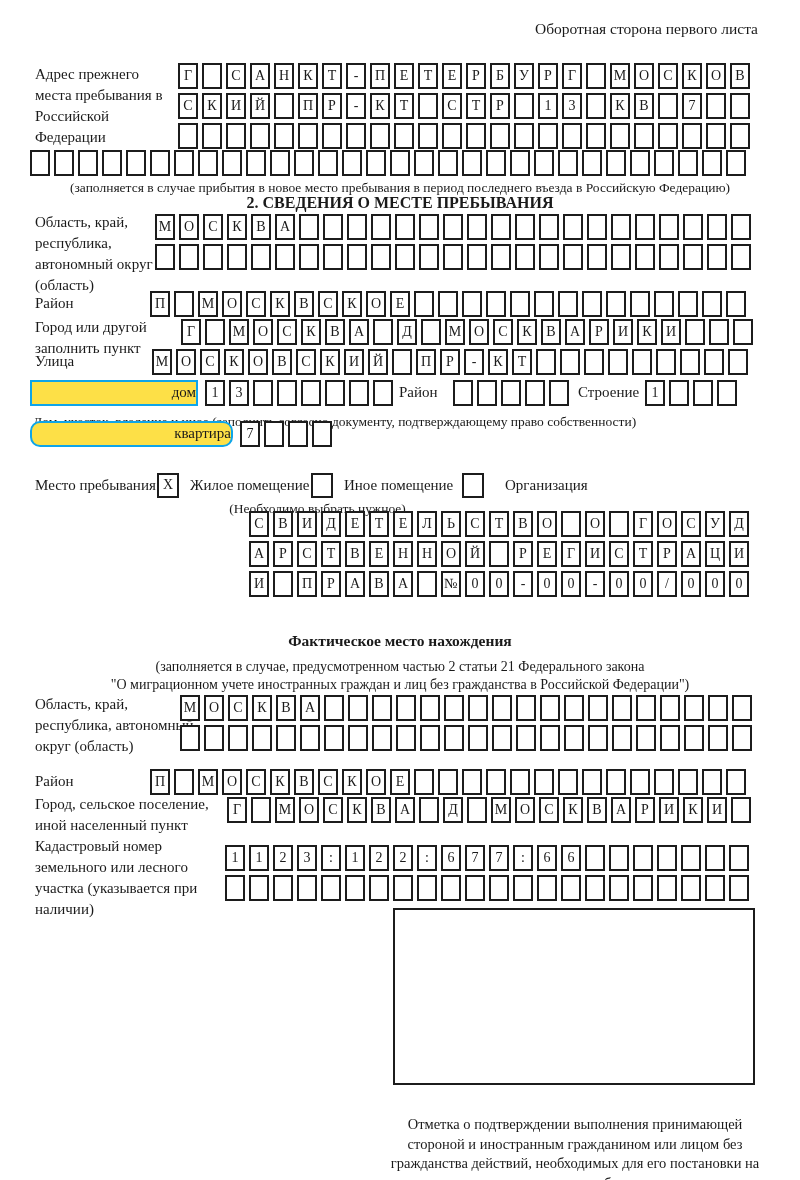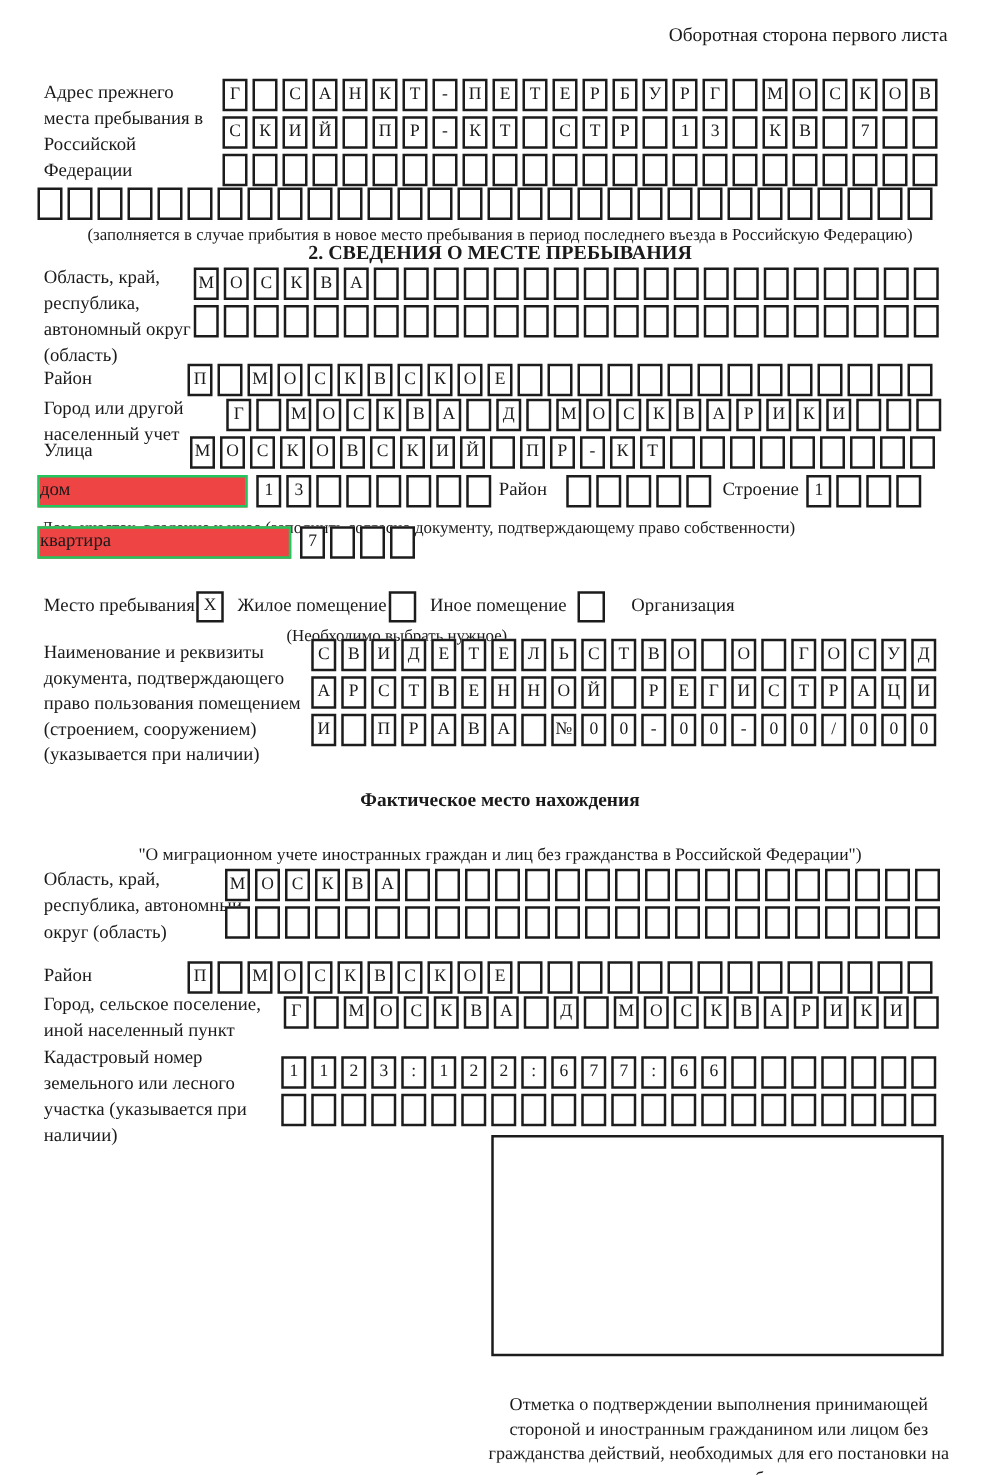--- a/index.html
+++ b/index.html
@@ -12,22 +12,22 @@
   .cap{position:absolute;font-size:13.5px;line-height:18px;}
   .center{left:0;right:0;text-align:center;}
   .hdr{position:absolute;font-weight:bold;font-size:16px;}
   .cellrow{position:absolute;display:flex;}
   .cell{
     flex:0 0 auto;width:20px;height:26px;margin-right:4px;
     border:2px solid #1c1c1c;box-sizing:border-box;
     text-align:center;font-size:14px;line-height:21px;background:#fff;
   }
   .widebox{
-    position:absolute;height:26px;border:2px solid #22c55e;box-sizing:border-box;
-    text-align:left;font-size:15px;line-height:21px;background:#ef4444;
+    position:absolute;height:26px;border:2px solid #0ea5e9;box-sizing:border-box;
+    text-align:right;font-size:15px;line-height:21px;background:#fde047;
   }
   .chk{
     position:absolute;width:22px;height:25px;border:2px solid #1c1c1c;box-sizing:border-box;
     text-align:center;font-size:14px;line-height:20px;background:#fff;
   }
   .stampbox{position:absolute;border:2px solid #1c1c1c;background:#fff;}
 </style>
 </head>
 <body>
 
@@ -228,21 +228,21 @@
       <span class="cell"></span>
       <span class="cell"></span>
       <span class="cell"></span>
       <span class="cell"></span>
       <span class="cell"></span>
       <span class="cell"></span>
       <span class="cell"></span>
       <span class="cell"></span>
     </div>
 
-  <div class="lbl" style="top:317px;left:35px;width:148px;">Город или другой населенный учет</div>
+  <div class="lbl" style="top:317px;left:35px;width:148px;">Город или другой заполнить пункт</div>
   <div class="cellrow" style="top:319px;left:181px;">
       <span class="cell">Г</span>
       <span class="cell"></span>
       <span class="cell">М</span>
       <span class="cell">О</span>
       <span class="cell">С</span>
       <span class="cell">К</span>
       <span class="cell">В</span>
       <span class="cell">А</span>
       <span class="cell"></span>
@@ -313,38 +313,37 @@
     </div>
   <div class="lbl" style="top:382px;left:578px;">Строение</div>
   <div class="cellrow" style="top:380px;left:645px;">
       <span class="cell">1</span>
       <span class="cell"></span>
       <span class="cell"></span>
       <span class="cell"></span>
     </div>
   <div class="cap" style="top:413px;left:33px;">Дом, участок, владение и иное (заполнить согласно документу, подтверждающему право собственности)</div>
 
-  <div class="widebox" style="top:421px;left:30px;width:203px;">квартира</div>
+  <div class="widebox" style="top:421px;left:30px;width:203px;border-radius:10px;">квартира</div>
   <div class="cellrow" style="top:421px;left:240px;">
       <span class="cell">7</span>
       <span class="cell"></span>
       <span class="cell"></span>
       <span class="cell"></span>
     </div>
 
   <div class="lbl" style="top:475px;left:35px;">Место пребывания:</div>
   <span class="chk" style="top:473px;left:157px;">X</span>
   <div class="lbl" style="top:475px;left:190px;">Жилое помещение</div>
   <span class="chk" style="top:473px;left:311px;"></span>
   <div class="lbl" style="top:475px;left:344px;">Иное помещение</div>
   <span class="chk" style="top:473px;left:462px;"></span>
   <div class="lbl" style="top:475px;left:505px;">Организация</div>
   <div class="cap" style="top:500px;left:215px;width:205px;text-align:center;">(Необходимо выбрать нужное)</div>
 
-  <div class="lbl" style="top:512px;left:35px;width:212px;line-height:20.5px;">Наименование и реквизиты документа, подтверждающего право пользования помещением (строением, сооружением) (указывается при наличии)</div>
   <div class="cellrow" style="top:511px;left:249px;">
       <span class="cell">С</span>
       <span class="cell">В</span>
       <span class="cell">И</span>
       <span class="cell">Д</span>
       <span class="cell">Е</span>
       <span class="cell">Т</span>
       <span class="cell">Е</span>
       <span class="cell">Л</span>
       <span class="cell">Ь</span>
@@ -402,20 +401,21 @@
       <span class="cell">-</span>
       <span class="cell">0</span>
       <span class="cell">0</span>
       <span class="cell">/</span>
       <span class="cell">0</span>
       <span class="cell">0</span>
       <span class="cell">0</span>
     </div>
 
   <div class="hdr center" style="top:632px;position:absolute;font-size:15.5px;text-align:center;">Фактическое место нахождения</div>
+  <div class="cap center" style="top:658px;font-size:14px;">(заполняется в случае, предусмотренном частью 2 статьи 21 Федерального закона</div>
   <div class="cap center" style="top:676px;font-size:14px;">"О миграционном учете иностранных граждан и лиц без гражданства в Российской Федерации")</div>
 
   <div class="lbl" style="top:694px;left:35px;width:160px;">Область, край, республика, автономный округ (область)</div>
   <div class="cellrow" style="top:695px;left:180px;">
       <span class="cell">М</span>
       <span class="cell">О</span>
       <span class="cell">С</span>
       <span class="cell">К</span>
       <span class="cell">В</span>
       <span class="cell">А</span>

